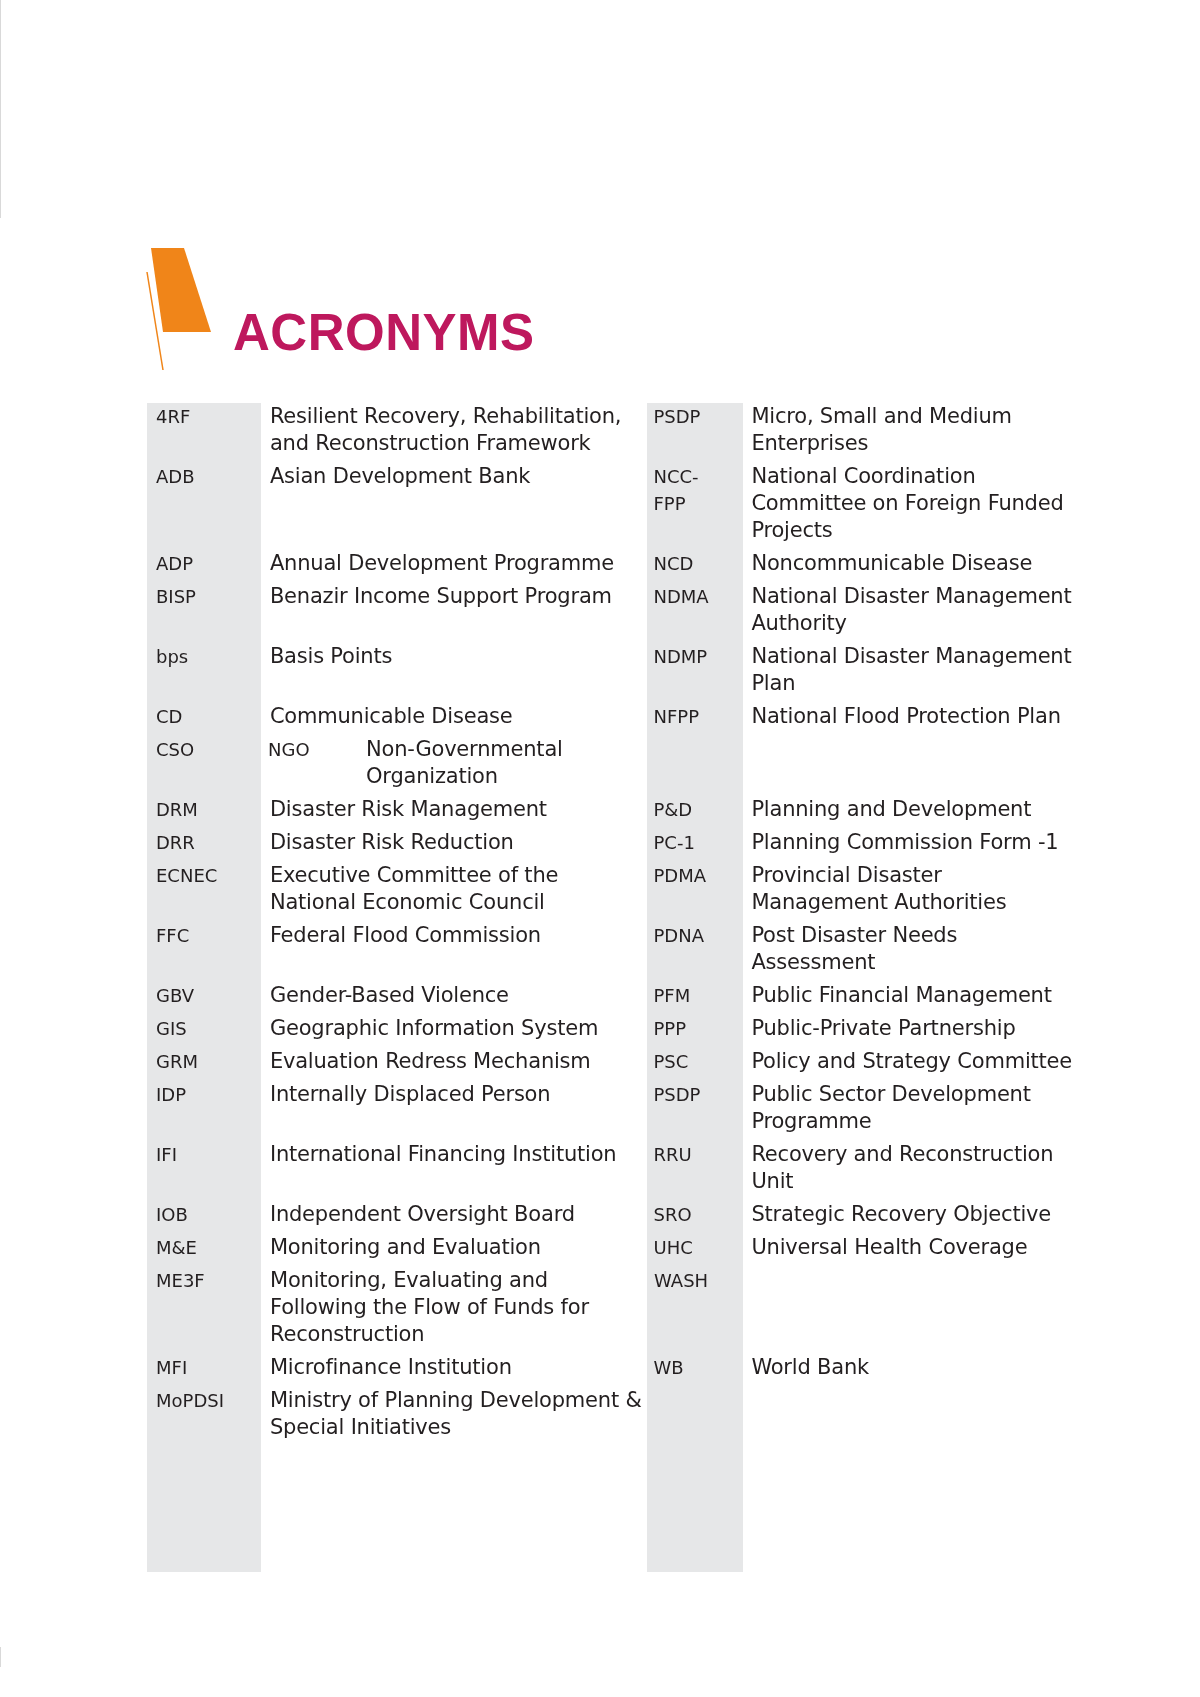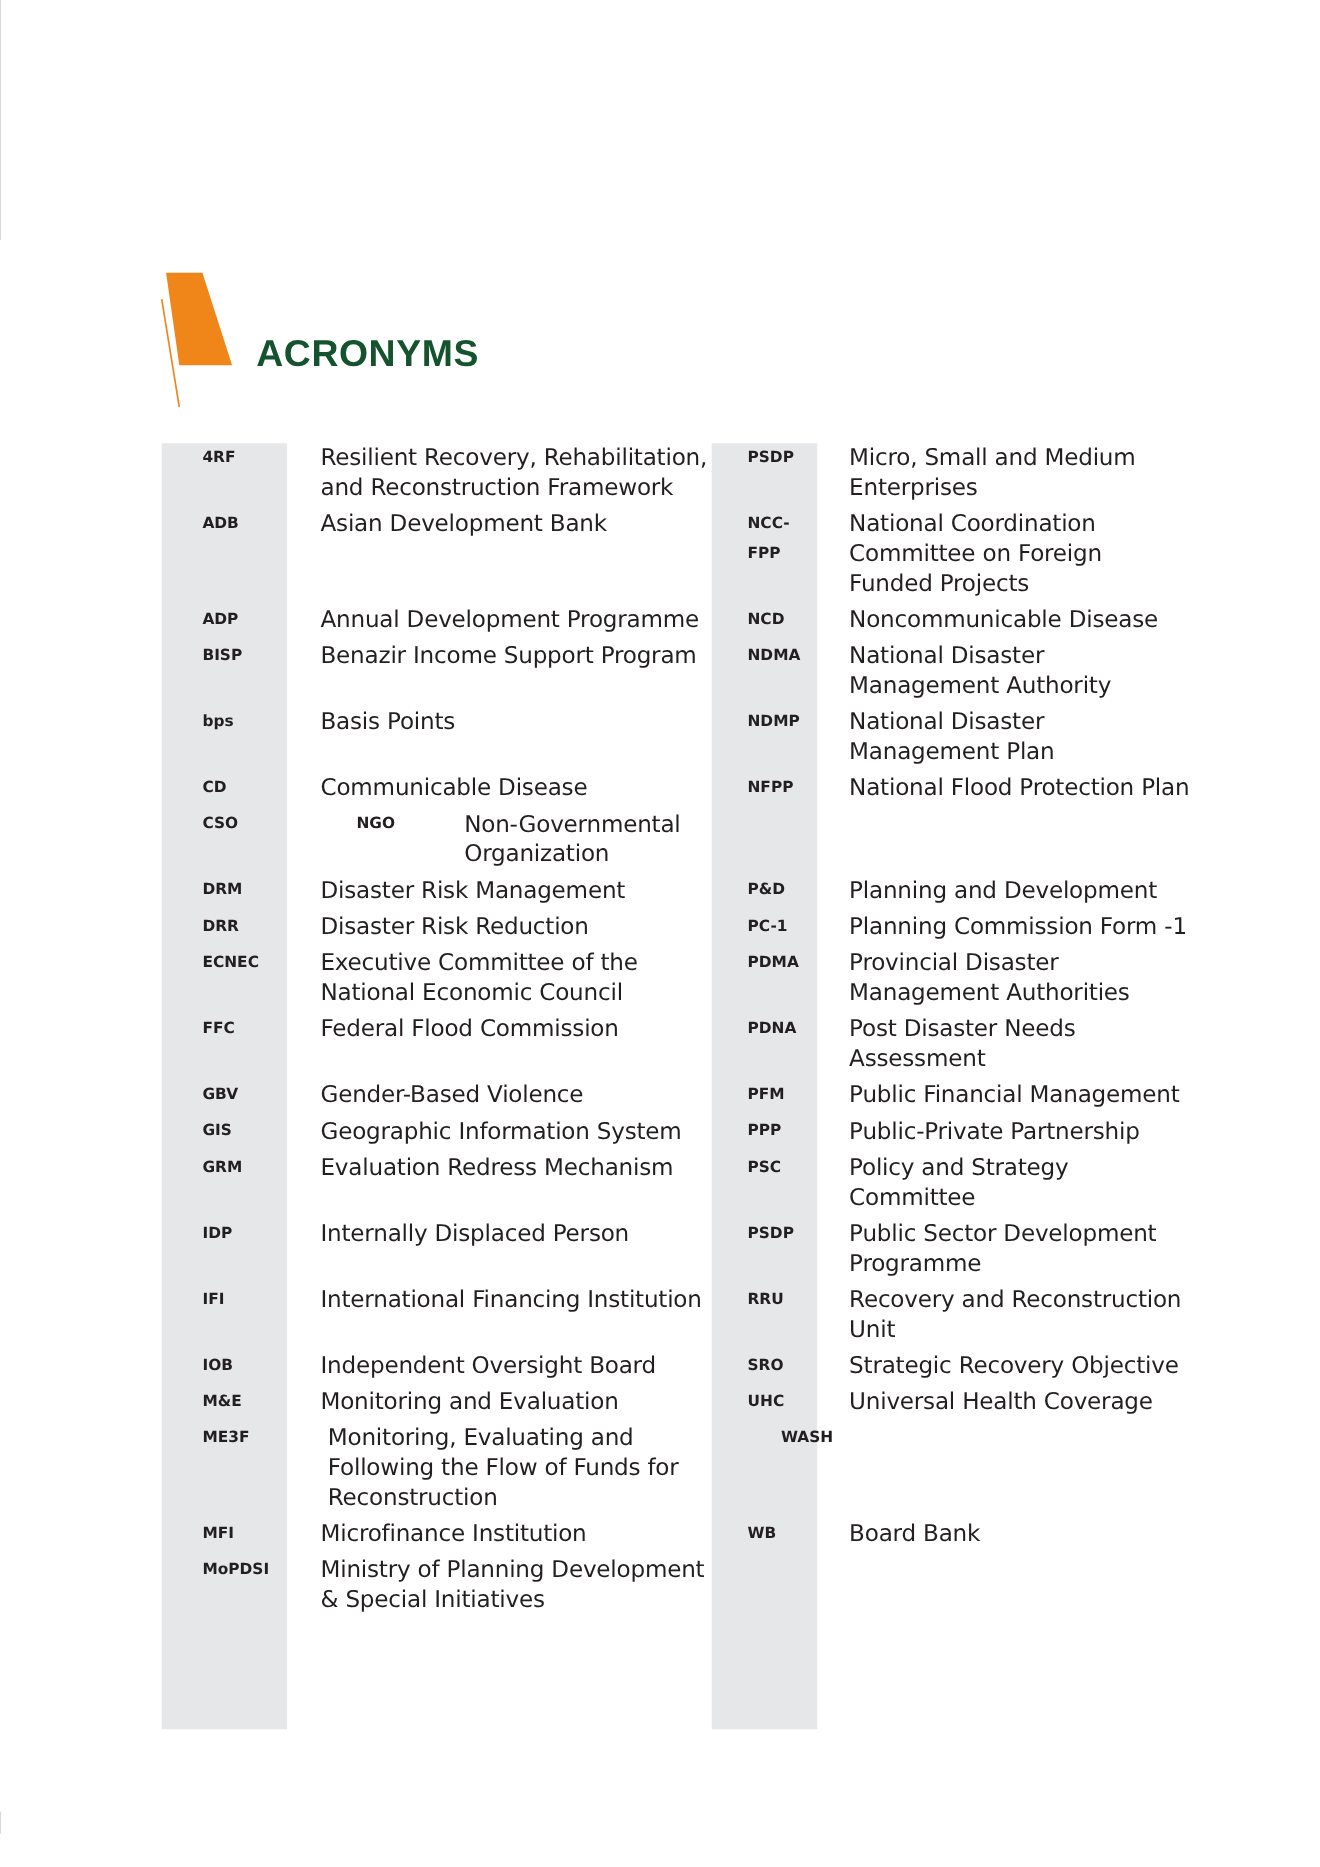--- a/index.html
+++ b/index.html
@@ -4,28 +4,28 @@
 <style>
   html, body { margin: 0; padding: 0; background: #ffffff; }
   body { width: 1200px; height: 1697px; position: relative; overflow: hidden;
          font-family: "DejaVu Sans", "Liberation Sans", sans-serif; color: #231f20; }
   .edge-line { position: absolute; left: 0; top: 0; width: 1px; height: 218px; background: #d9d9d9; }
   .edge-line-bottom { position: absolute; left: 0; top: 1647px; width: 1px; height: 20px; background: #d9d9d9; }
   .title-block { position: absolute; left: 145px; top: 245px; width: 400px; height: 130px; }
   .title-block svg { position: absolute; left: 0; top: 0; }
   .page-title { position: absolute; left: 88px; top: 58px; margin: 0;
                 font-family: "Liberation Sans", sans-serif; font-weight: bold;
-                font-size: 34px; letter-spacing: 0.5px; color: #14532d; }
+                font-size: 51px; letter-spacing: 0.5px; color: #be185d; }
   .table { position: absolute; left: 147px; top: 403px; width: 935px; }
   .table-bg-left { position: absolute; left: 147px; top: 403px; width: 114px; height: 1169px; background: #e6e7e8; }
   .table-bg-right { position: absolute; left: 647px; top: 403px; width: 96px; height: 1169px; background: #e6e7e8; }
   .row { display: flex; align-items: flex-start; position: relative; }
   .row + .row { margin-top: 6px; }
   .cell { font-size: 21px; line-height: 27px; }
-  .abbr { font-weight: bold; font-size: 14px; margin-left: 28px; }
+  .abbr { font-weight: normal; font-size: 18px; }
   .l-abbr { width: 114px; padding-left: 9px; box-sizing: border-box; }
   .l-def { width: 386px; padding-left: 9px; box-sizing: border-box; }
   .r-abbr { width: 96px; padding-left: 7px; box-sizing: border-box; }
   .r-def { width: 340px; padding-left: 9px; box-sizing: border-box; }
   .def { font-weight: normal; letter-spacing: -0.2px; }
 </style>
 </head>
 <body>
 
 <div class="edge-line"></div>
@@ -154,21 +154,21 @@
     </div>
       <div class="row">
       <div class="cell abbr l-abbr">ME3F</div>
       <div class="cell def l-def">Monitoring, Evaluating and Following the Flow of Funds for Reconstruction</div>
       <div class="cell abbr r-abbr">WASH</div>
     </div>
       <div class="row">
       <div class="cell abbr l-abbr">MFI</div>
       <div class="cell def l-def">Microfinance Institution</div>
       <div class="cell abbr r-abbr">WB</div>
-      <div class="cell def r-def">Board Bank</div>
+      <div class="cell def r-def">World Bank</div>
     </div>
       <div class="row">
       <div class="cell abbr l-abbr">MoPDSI</div>
       <div class="cell def l-def">Ministry of Planning Development &amp; Special Initiatives</div>
       <div class="cell abbr r-abbr"></div>
       <div class="cell def r-def"></div>
     </div>
     </div>
 </div>
 

